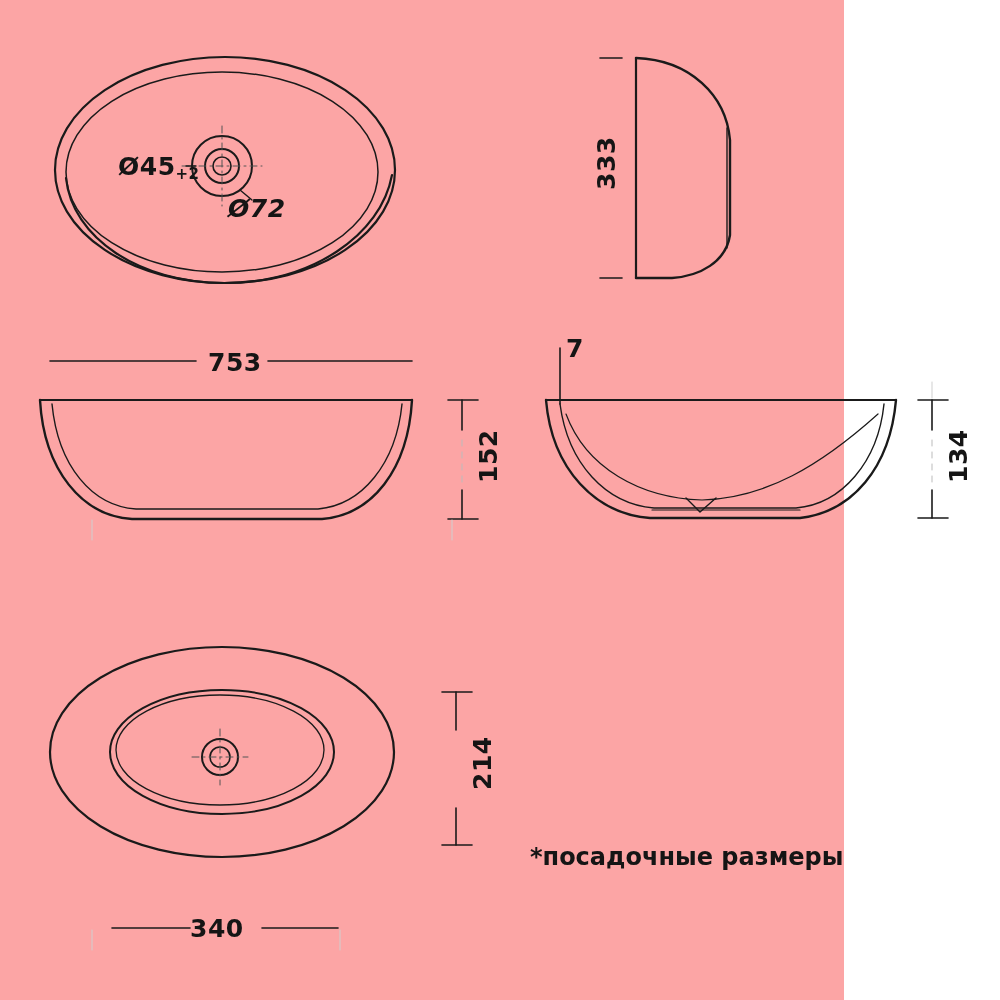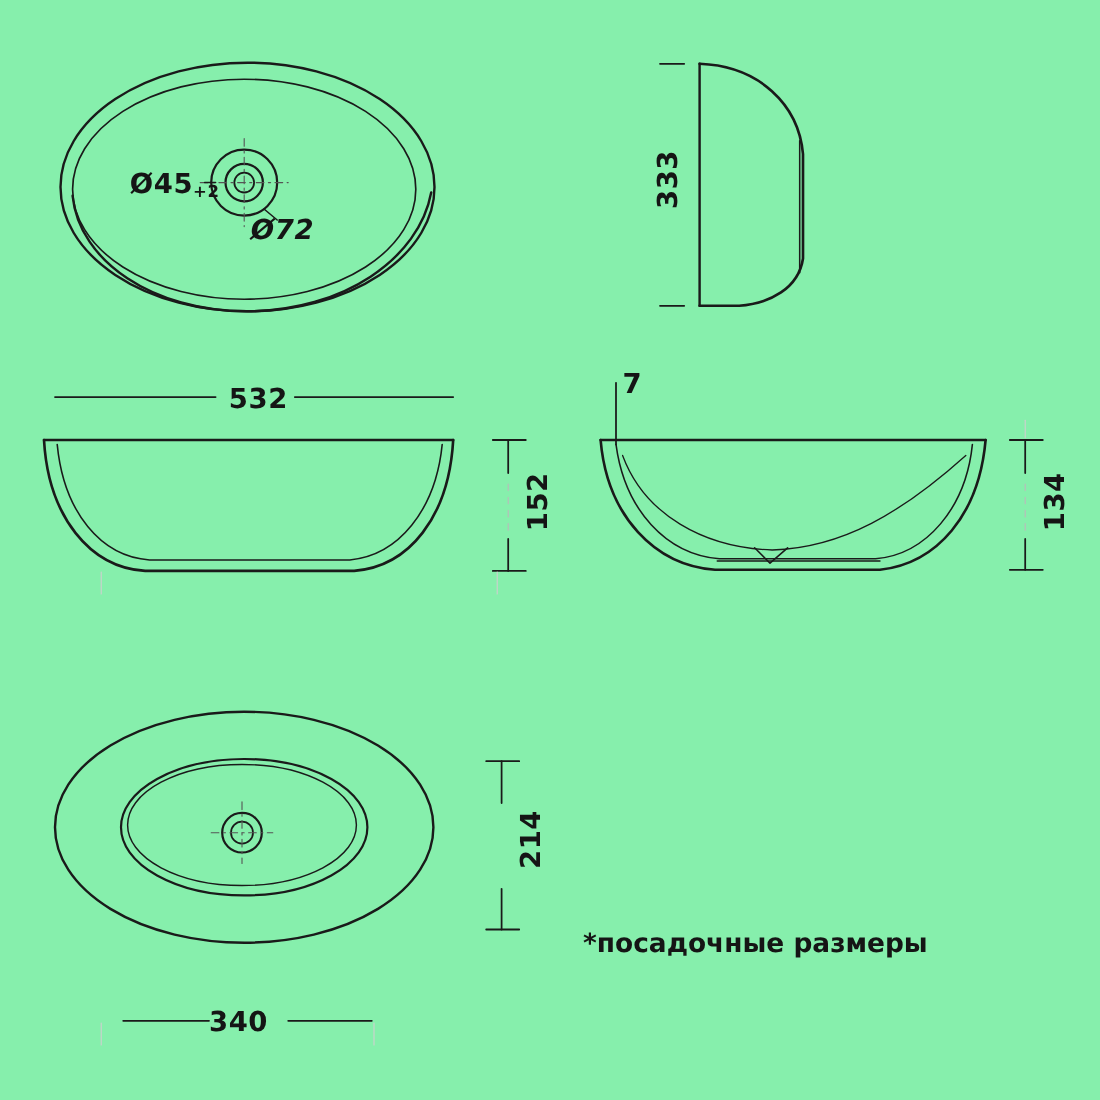--- a/index.html
+++ b/index.html
@@ -9,23 +9,23 @@
   }
   body {
     width: 1000px;
     height: 1000px;
     font-family: "DejaVu Sans", sans-serif;
     color: #1a1a1a;
     overflow: hidden;
   }
   #sheet {
     position: relative;
-    width: 1000px;
+    width: 844px;
     height: 1000px;
-    background: #86efac;
+    background: #fca5a5;
   }
   svg.drawing {
     position: absolute;
     left: 0;
     top: 0;
     width: 1000px;
     height: 1000px;
   }
   .dim-label {
     position: absolute;
@@ -175,21 +175,21 @@
   </svg>
 
   <div class="dim-label" style="left:118px; top:152px;">
     <span>Ø45</span><span class="sup">+2</span>
   </div>
 
   <div class="dim-label" style="left:228px; top:194px;font-style:italic;">Ø72</div>
 
   <div class="dim-label vert" style="left:592px; top:190px;">333</div>
 
-  <div class="dim-label" style="left:208px; top:348px;">532</div>
+  <div class="dim-label" style="left:208px; top:348px;">753</div>
 
   <div class="dim-label vert" style="left:474px; top:483px;">152</div>
 
   <div class="dim-label" style="left:566px; top:334px;">7</div>
 
   <div class="dim-label vert" style="left:944px; top:483px;">134</div>
 
   <div class="dim-label vert" style="left:468px; top:790px;">214</div>
 
   <div class="dim-label" style="left:190px; top:914px;">340</div>

